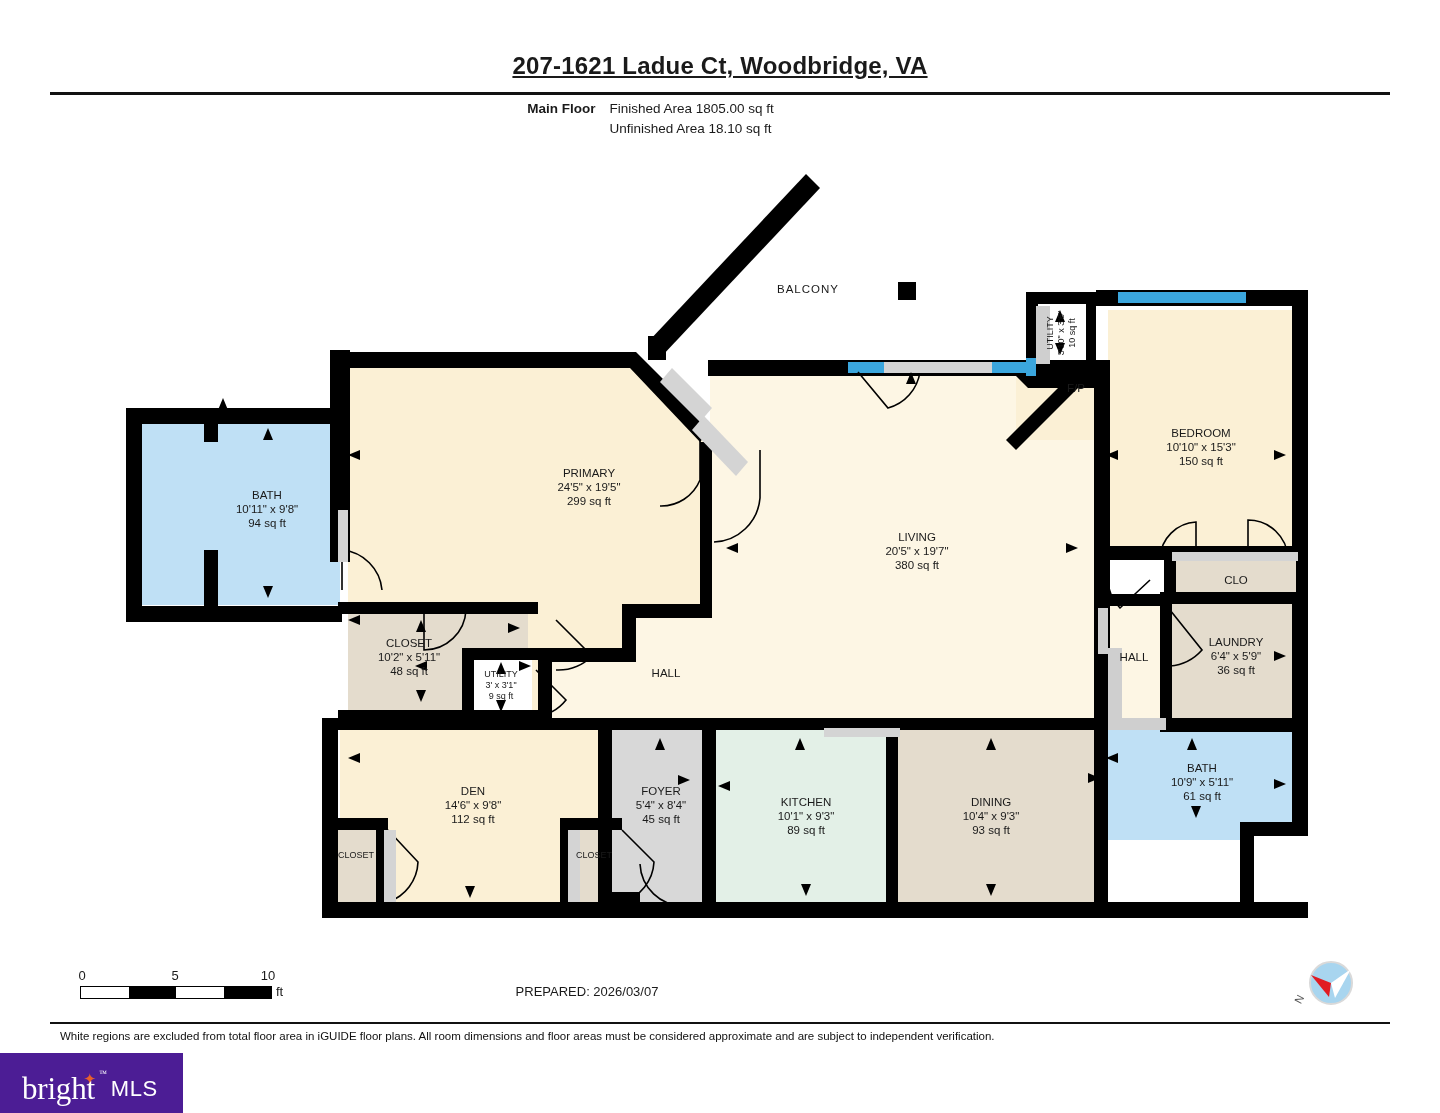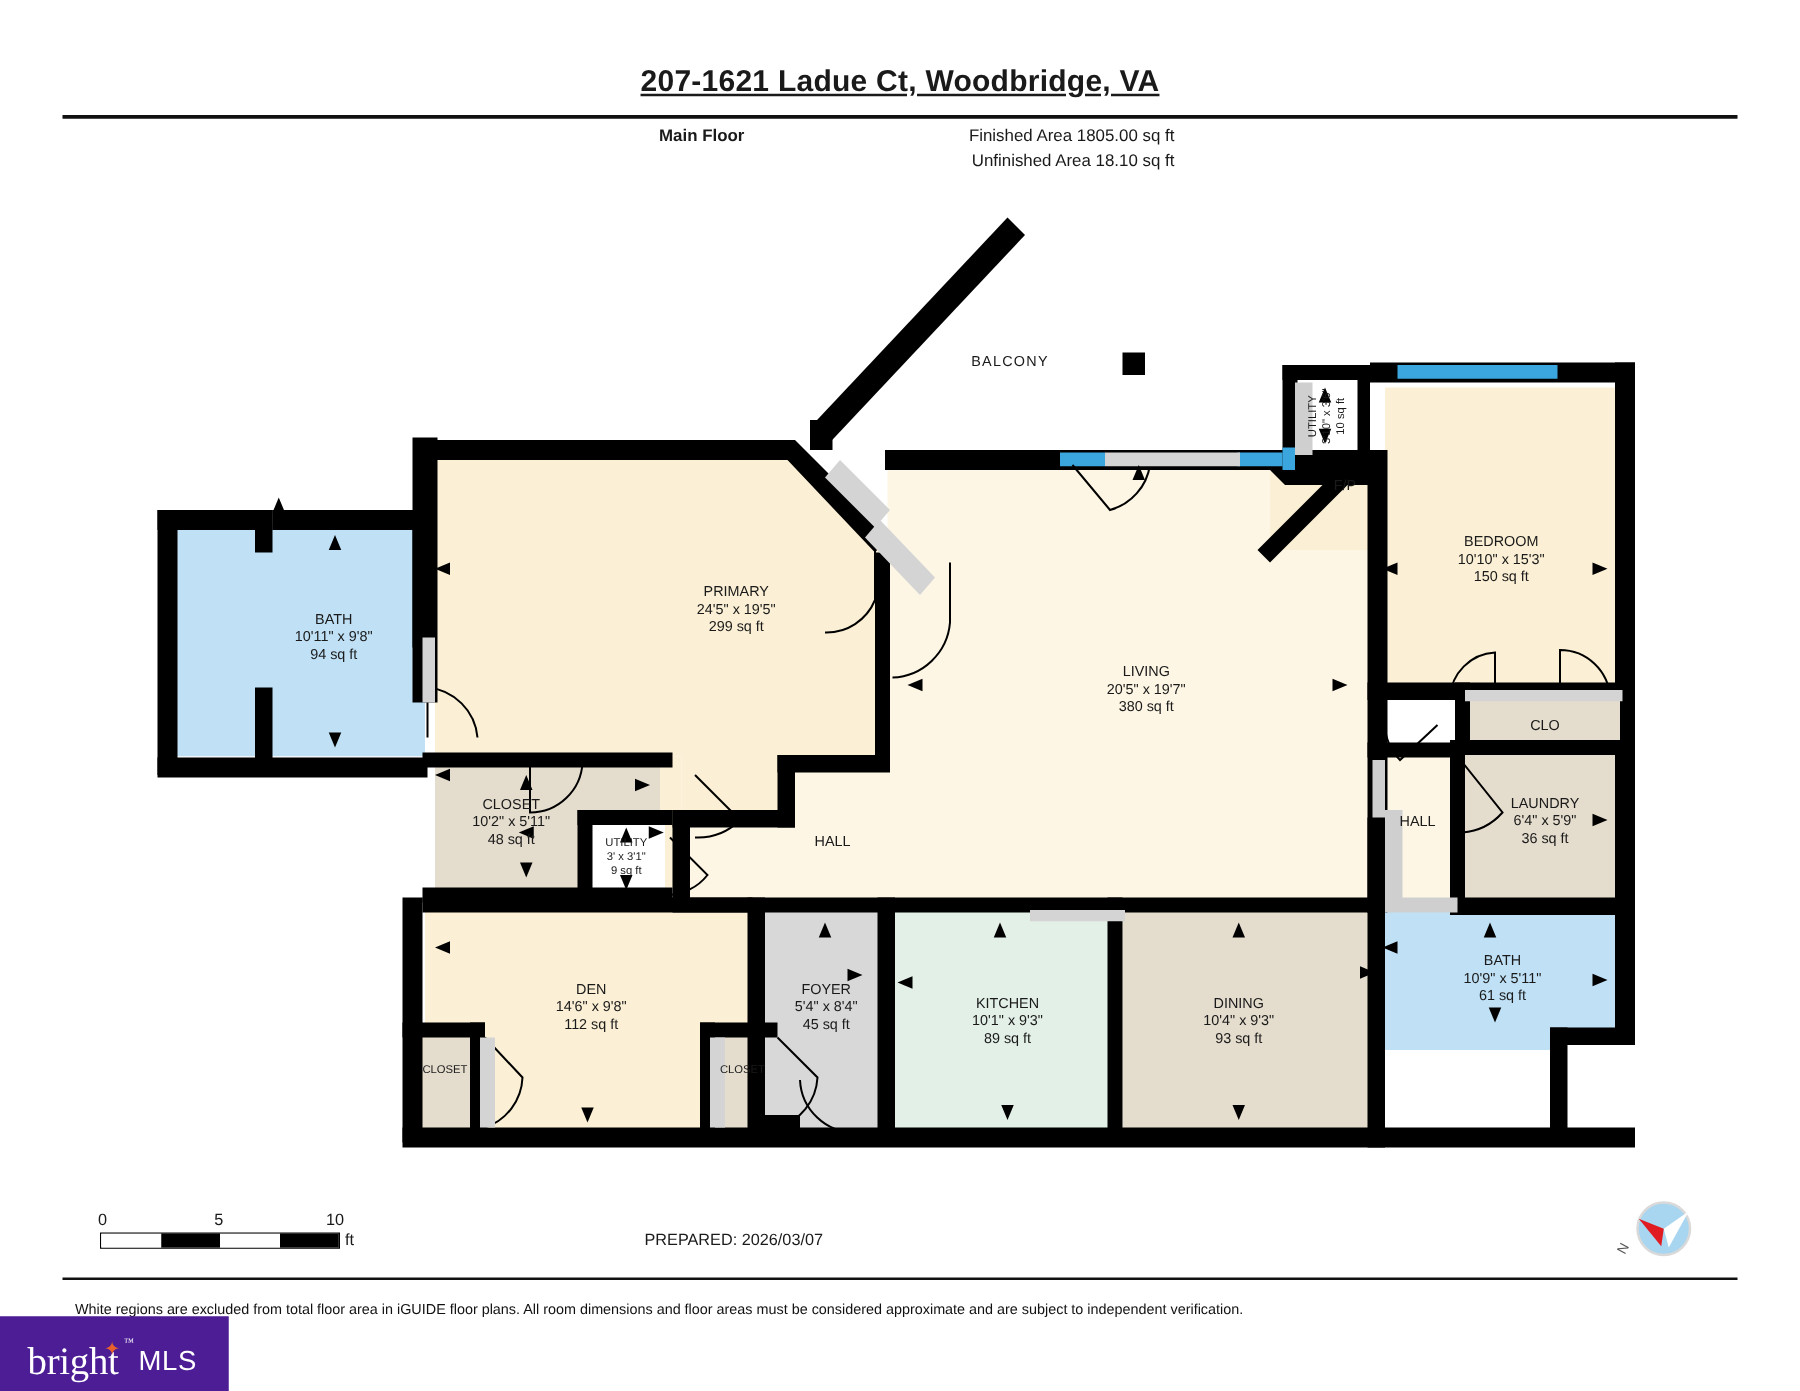--- a/index.html
+++ b/index.html
@@ -26,21 +26,21 @@
   .rule-bottom{top:1022px;height:2px;}
 
   .areainfo{
     position:absolute;left:0;top:101px;width:1440px;
     font-size:13.5px;
   }
   .areainfo .row{display:flex;justify-content:center;}
   .areainfo .lbl{
     width:95px;text-align:right;font-weight:bold;padding-right:14px;
   }
-  .areainfo .val{width:330px;text-align:right;}
+  .areainfo .val{width:330px;text-align:left;}
   .areainfo .r2{margin-top:5px;}
   .areainfo .r2 .lbl{visibility:hidden;}
 
   
   #plan{position:absolute;left:0;top:150px;}
 
   
   .prepared{
     position:absolute;left:0;top:984px;width:1174px;text-align:center;
     font-size:13px;
@@ -53,21 +53,21 @@
   }
   .scalebar .bar div{flex:1 1 0;}
   .scalebar .bar .w{background:#fff;}
   .scalebar .bar .b{background:#000;}
   .scalebar .ft{
     position:absolute;left:196px;top:16px;font-size:13px;
   }
 
   .disclaimer{
     position:absolute;left:60px;top:1030px;width:1320px;
-    font-size:11.5px;color:#111;margin-top:12px;
+    font-size:11.5px;color:#111;
   }
 
   .logo{
     position:absolute;left:0;top:1053px;
     width:183px;height:72px;background:#4c1d95;
     display:flex;align-items:center;
   }
   .logo .mark{
     font-family:"Liberation Serif", serif;
     font-size:31px;color:#ffffff;margin-left:22px;position:relative;

